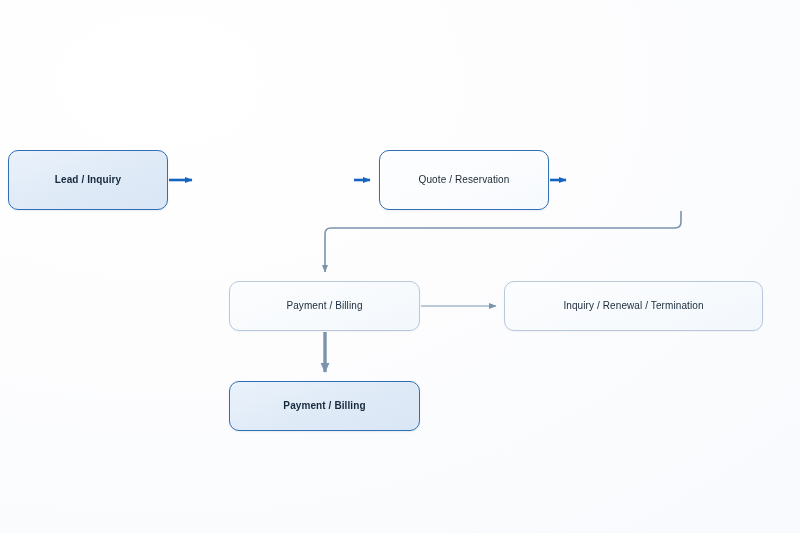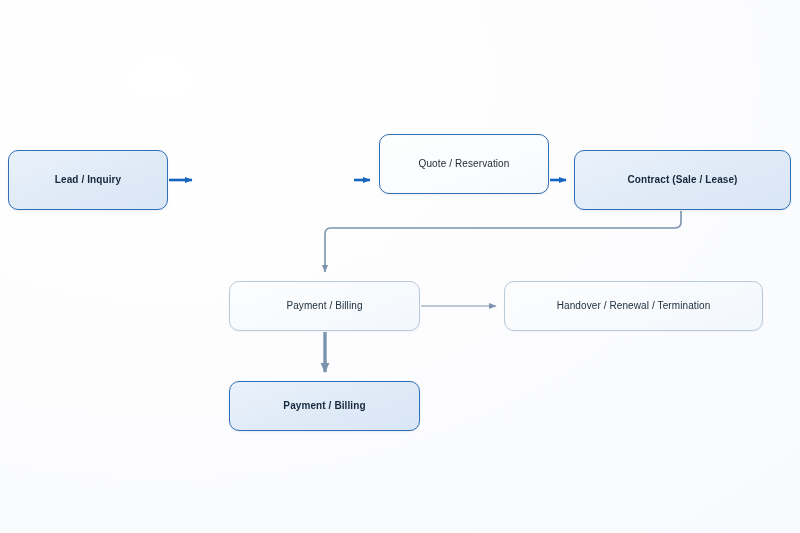--- a/index.html
+++ b/index.html
@@ -95,33 +95,30 @@
     <line x1="421" y1="306" x2="496" y2="306" stroke="#a6b8cb" stroke-width="1.3" marker-end="url(#arrow-secondary)"></line>
 
     <line x1="325" y1="332" x2="325" y2="372" stroke="#7b93ad" stroke-width="3.4" marker-end="url(#arrow-secondary-thick)"></line>
   </svg>
 
   <div class="node strong" style="left:8px; top:150px; width:160px; height:60px;">
     <span>Lead / Inquiry</span>
   </div>
 
 
-  <div class="node mid" style="left:379px; top:134px; width:170px; height:60px;">
+  <div class="node mid" style="left:379px; top:150px; width:170px; height:60px;">
     <span>Quote / Reservation</span>
   </div>
 
-  <div class="node strong" style="left:574px; top:150px; width:217px; height:60px;">
-    <span>Contract (Sale / Lease)</span>
-  </div>
 
   <div class="node soft" style="left:229px; top:281px; width:191px; height:50px;">
     <span>Payment / Billing</span>
   </div>
 
   <div class="node soft" style="left:504px; top:281px; width:259px; height:50px;">
-    <span>Handover / Renewal / Termination</span>
+    <span>Inquiry / Renewal / Termination</span>
   </div>
 
   <div class="node strong" style="left:229px; top:381px; width:191px; height:50px;">
     <span>Payment / Billing</span>
   </div>
 
 </div>
 
 </body></html>

